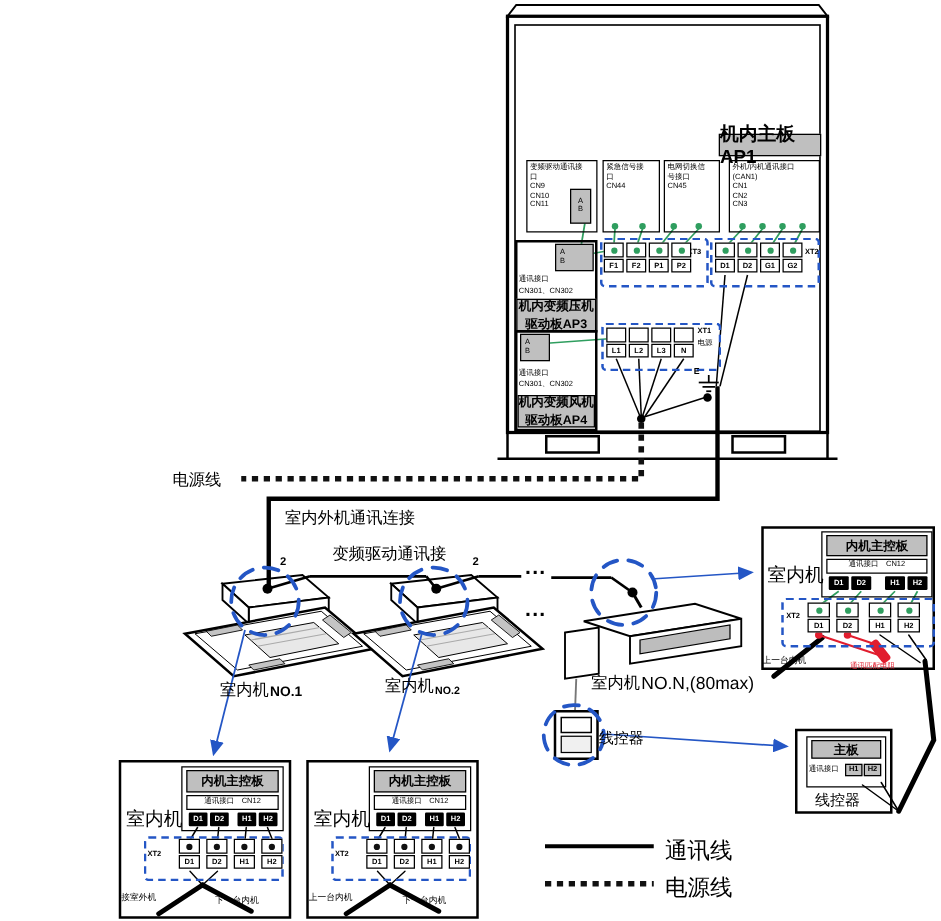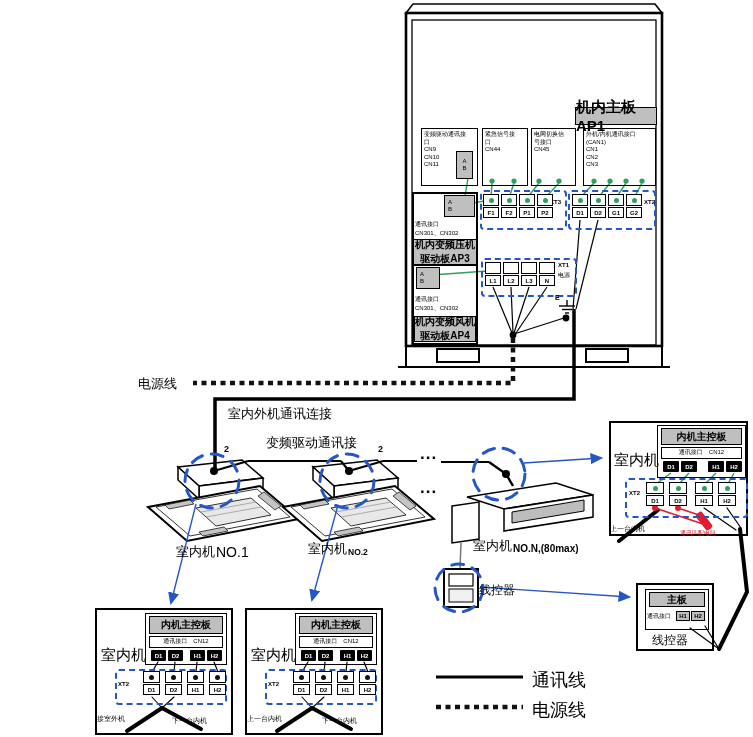--- a/index.html
+++ b/index.html
@@ -342,29 +342,29 @@
 <div class="abs t13" style="left:138px;top:375px">电源线</div>
 <div class="abs t13" style="left:228px;top:405px">室内外机通讯连接</div>
 <div class="abs t13" style="left:266px;top:434px">变频驱动通讯接</div>
 <div class="abs t9" style="left:224px;top:444px">2</div>
 <div class="abs t9" style="left:378px;top:444px">2</div>
 <div class="abs" style="left:420px;top:444px;font-size:17px;font-weight:bold;letter-spacing:1px">...</div>
 <div class="abs" style="left:420px;top:478px;font-size:17px;font-weight:bold;letter-spacing:1px">...</div>
 
 <div class="abs unitlbl" style="left:176px;top:543px">
   <span class="t13">室内机</span>
-  <span style="font-size:14px;font-weight:normal;padding-bottom:1px">NO.1</span>
+  <span style="font-size:11px;font-weight:bold;padding-bottom:1px">NO.1</span>
 </div>
 <div class="abs unitlbl" style="left:308px;top:540px">
   <span class="t13">室内机</span>
   <span style="font-size:8.5px;font-weight:bold;padding-bottom:1px">NO.2</span>
 </div>
 <div class="abs unitlbl" style="left:473px;top:537px">
   <span class="t13">室内机</span>
-  <span style="font-size:10px;font-weight:bold;padding-bottom:1px">NO.N,(80max)</span>
+  <span style="font-size:14px;font-weight:normal;padding-bottom:1px">NO.N,(80max)</span>
 </div>
 <div class="abs t12" style="left:479px;top:582px">线控器</div>
 
 <div class="abs box b2" style="left:609px;top:421px;width:139px;height:115px"></div>
 <div class="abs box" style="left:657px;top:425px;width:89px;height:53px"></div>
 <div class="abs ghdr" style="left:661px;top:428px;width:81px;height:17px;font-size:10px">内机主控板</div>
 <div class="abs wrow" style="left:661px;top:447px;width:81px;height:12px">
   <span class="t6">通讯接口</span>
   <span class="t6">CN12</span>
 </div>

